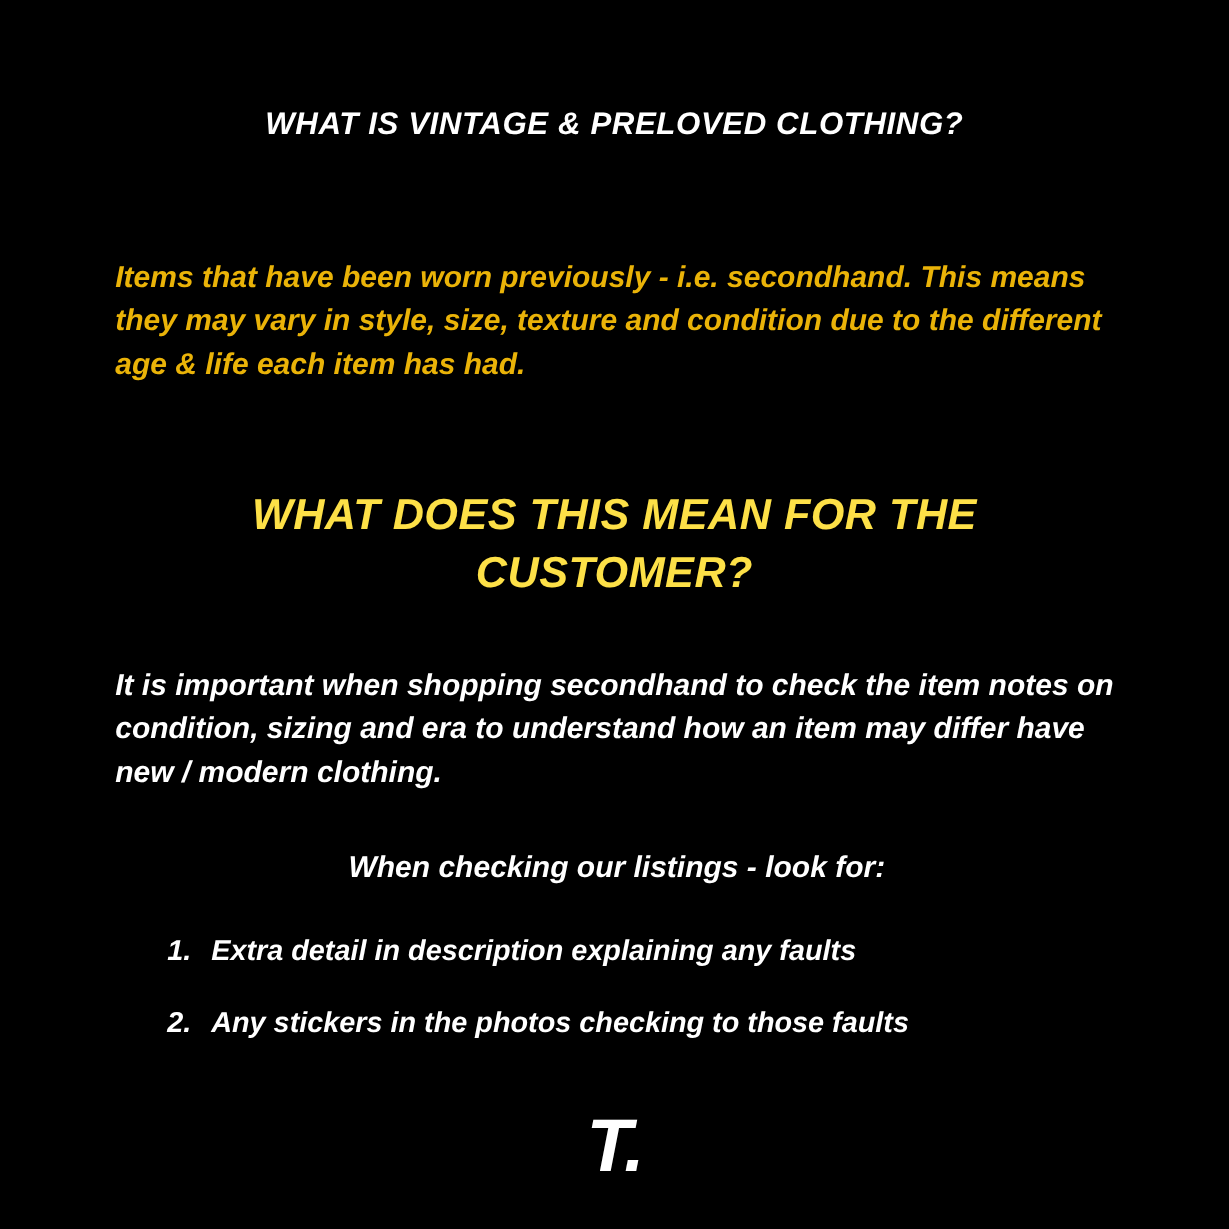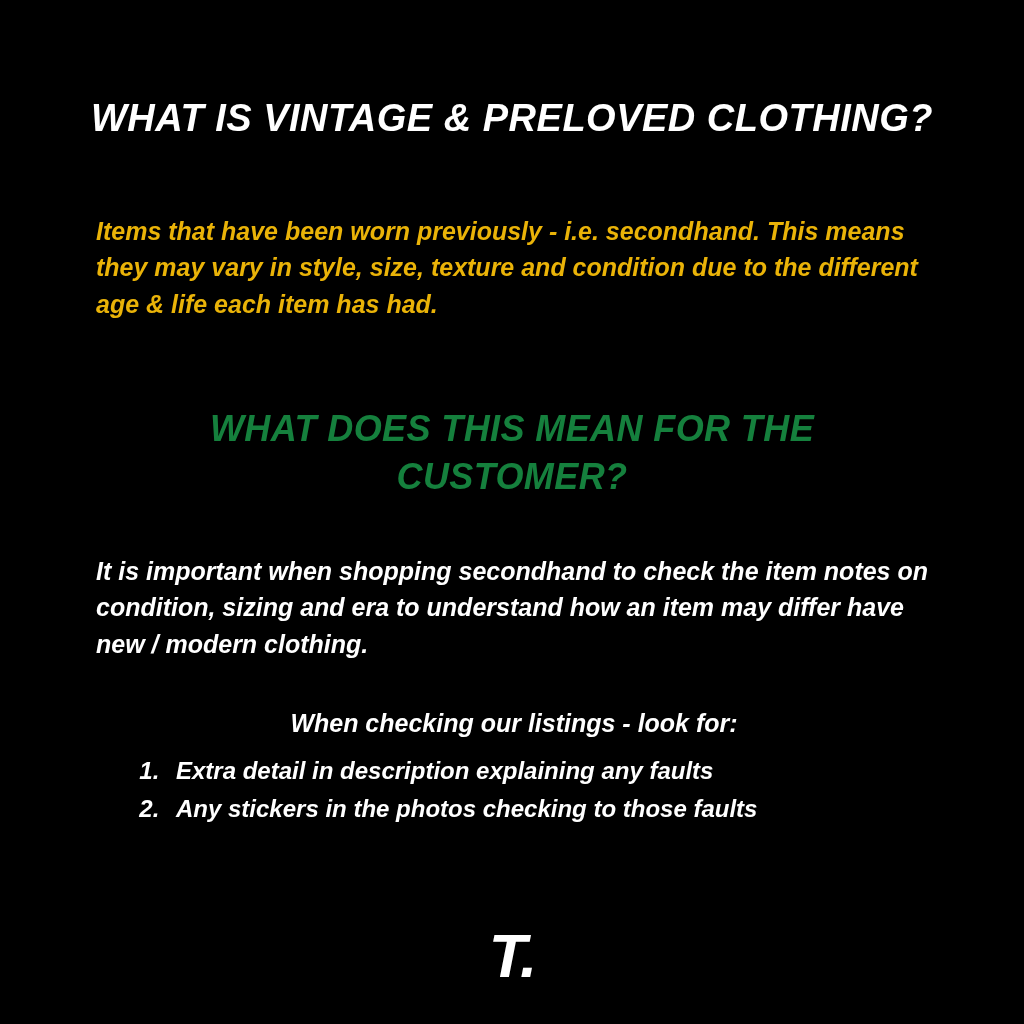--- a/index.html
+++ b/index.html
@@ -20,21 +20,21 @@
     height: 1024px;
     box-sizing: border-box;
     padding: 0;
   }
   .heading-1 {
     position: absolute;
     top: 72px;
     left: 0;
     width: 1024px;
     text-align: center;
-    font-size: 38px;
+    font-size: 26px;
     font-weight: 800;
     font-style: italic;
     letter-spacing: 0.5px;
     line-height: 1.15;
     text-transform: uppercase;
     color: #ffffff;
   }
   .para-1 {
     position: absolute;
     top: 188px;
@@ -51,21 +51,21 @@
     top: 375px;
     left: 112px;
     width: 800px;
     text-align: center;
     font-size: 36px;
     font-weight: 800;
     font-style: italic;
     letter-spacing: 0.4px;
     line-height: 1.35;
     text-transform: uppercase;
-    color: #15803d;
+    color: #fde047;
   }
   .para-2 {
     position: absolute;
     top: 528px;
     left: 96px;
     width: 836px;
     font-size: 25px;
     font-weight: 700;
     font-style: italic;
     line-height: 1.45;
@@ -93,20 +93,21 @@
     list-style-position: outside;
     list-style-type: decimal;
   }
   .checklist li {
     font-size: 24px;
     font-weight: 700;
     font-style: italic;
     line-height: 1.6;
     color: #ffffff;
     padding-left: 10px;
+    margin-top: 22px;
   }
   .logo {
     position: absolute;
     left: 0;
     top: 925px;
     width: 1024px;
     text-align: center;
     font-size: 62px;
     font-weight: 800;
     font-style: italic;

